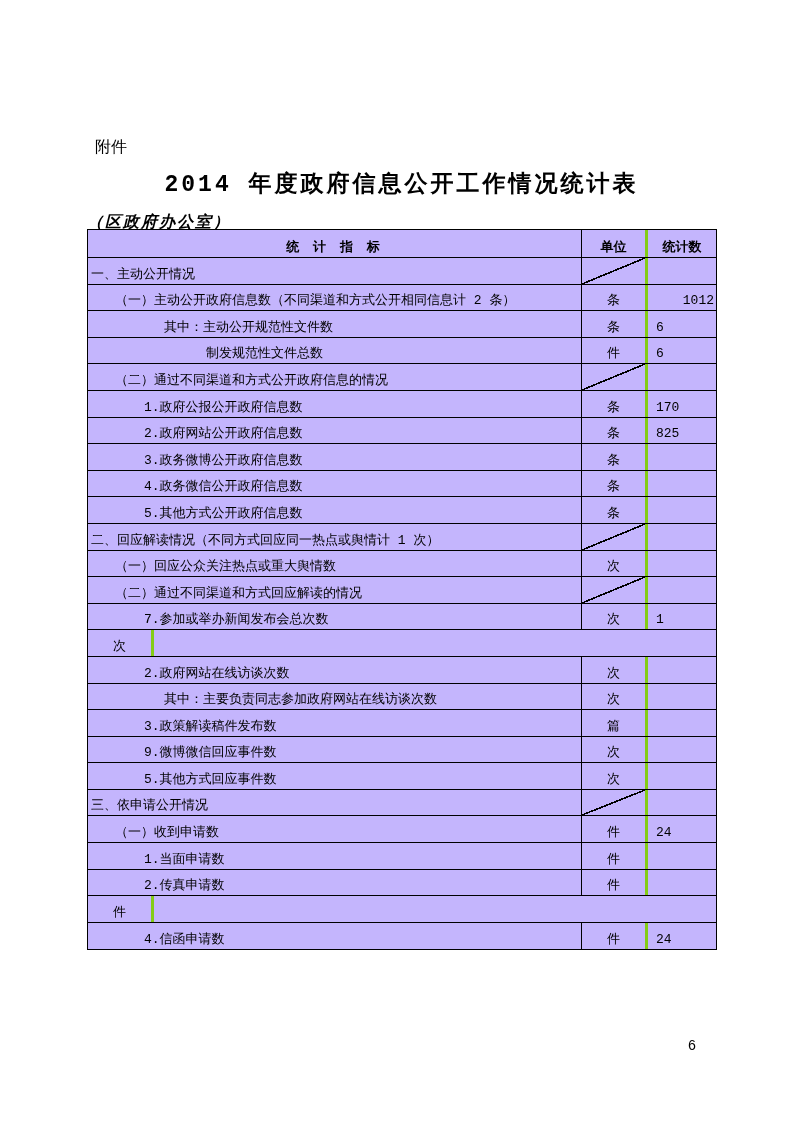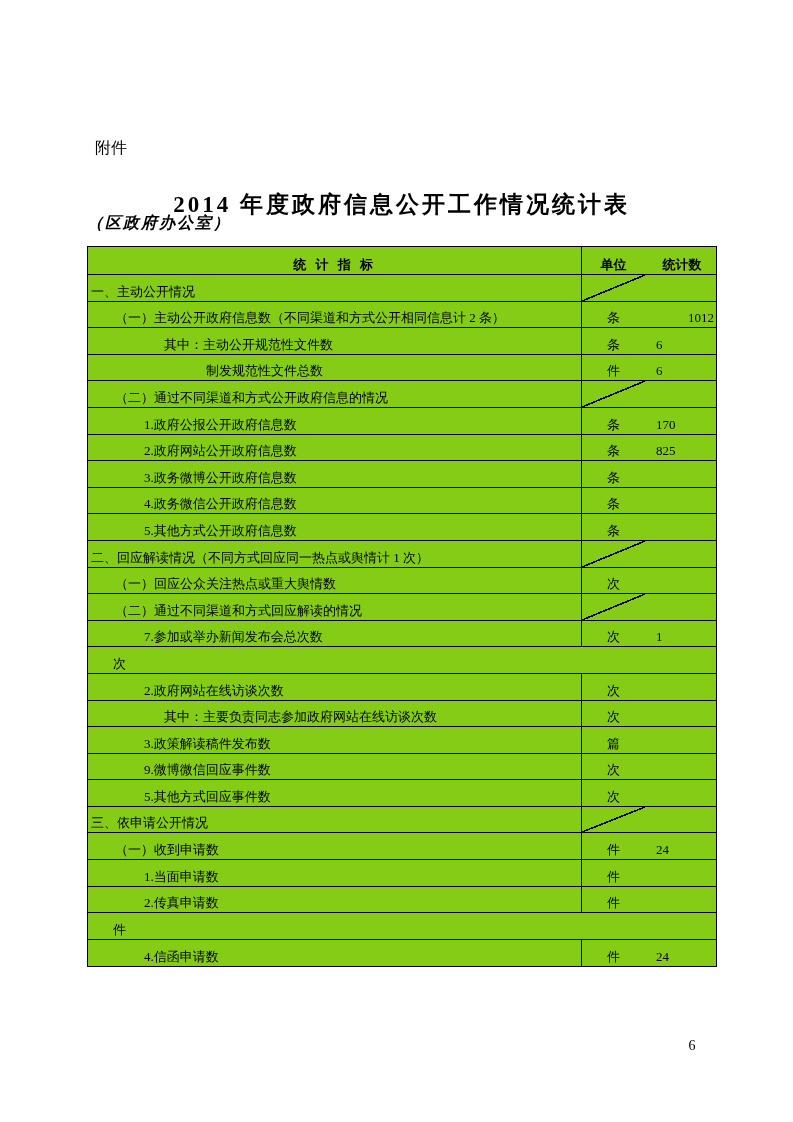--- a/index.html
+++ b/index.html
@@ -4,41 +4,41 @@
 <style>
   * { margin: 0; padding: 0; box-sizing: border-box; }
   html, body { background: #ffffff; }
   body {
     width: 793px; height: 1122px;
     font-family: "Liberation Serif", "DejaVu Serif", serif;
     color: #000;
     position: relative;
     overflow: hidden;
   }
-  .page { position: absolute; inset: 0; background: #fff; }
+  .page { position: absolute; inset: 0; background: #fff; font-family: Liberation Mono, monospace; }
 
   .attachment {
     position: absolute; left: 95px; top: 139px;
     font-size: 16px; line-height: 18px;
   }
   .doc-title {
     position: absolute; left: 87px; top: 170px; width: 629px;
     text-align: center; font-size: 23px; font-weight: bold;
-    letter-spacing: 3px; line-height: 30px; white-space: nowrap; margin-top: 20px;
+    letter-spacing: 3px; line-height: 30px; white-space: nowrap;
   }
   .doc-subtitle {
     position: absolute; left: 87px; top: 212px; width: 629px;
     font-size: 16px; font-weight: bold;
     font-style: italic; letter-spacing: 2px; line-height: 22px;
   }
 
   .doc-table {
-    position: absolute; left: 87px; top: 246px; width: 630px;
+    position: absolute; left: 87px; top: 229px; width: 630px;
     border: 1px solid #000;
-    background: #84cc16;
+    background: #c4b5fd;
   }
   .tr { display: flex; height: 26.6px; border-bottom: 1px solid #000; }
   .tr:last-child { border-bottom: none; }
   .tr.header { height: 28px; font-weight: bold; }
 
   .td {
     display: flex; align-items: flex-end;
     padding-bottom: 2px; overflow: hidden;
     font-size: 13px; line-height: 15px; white-space: nowrap;
   }

